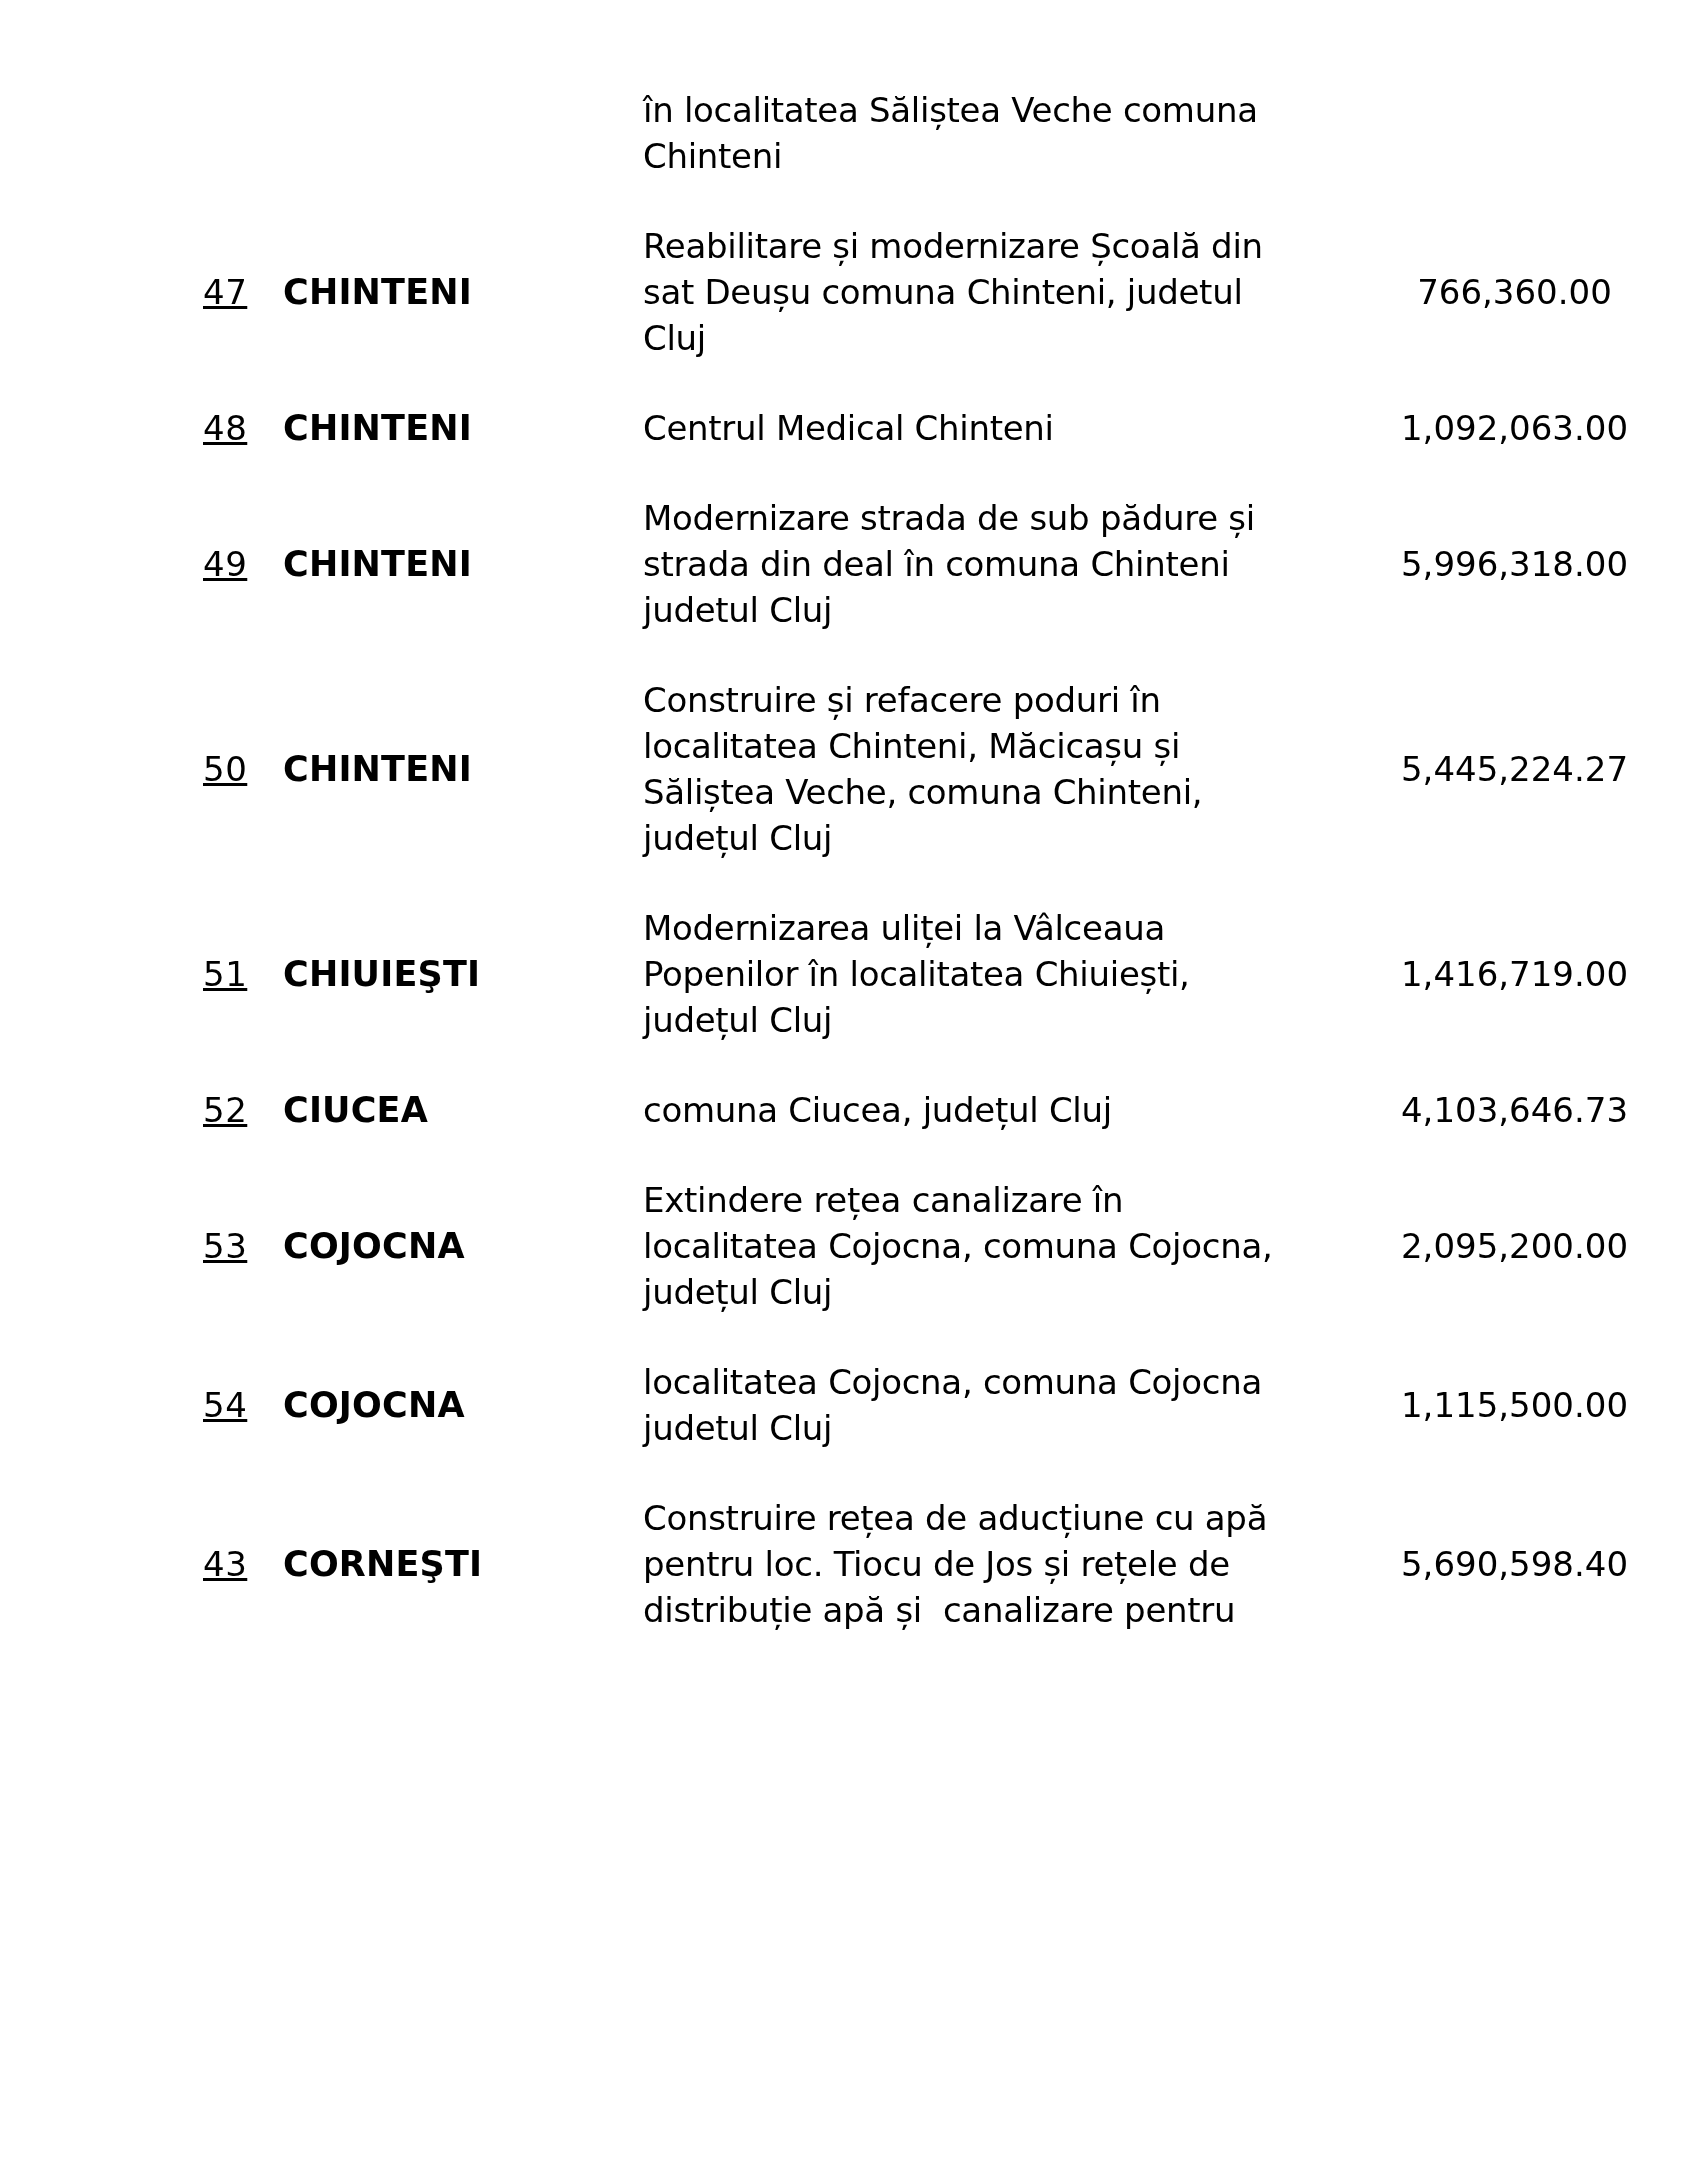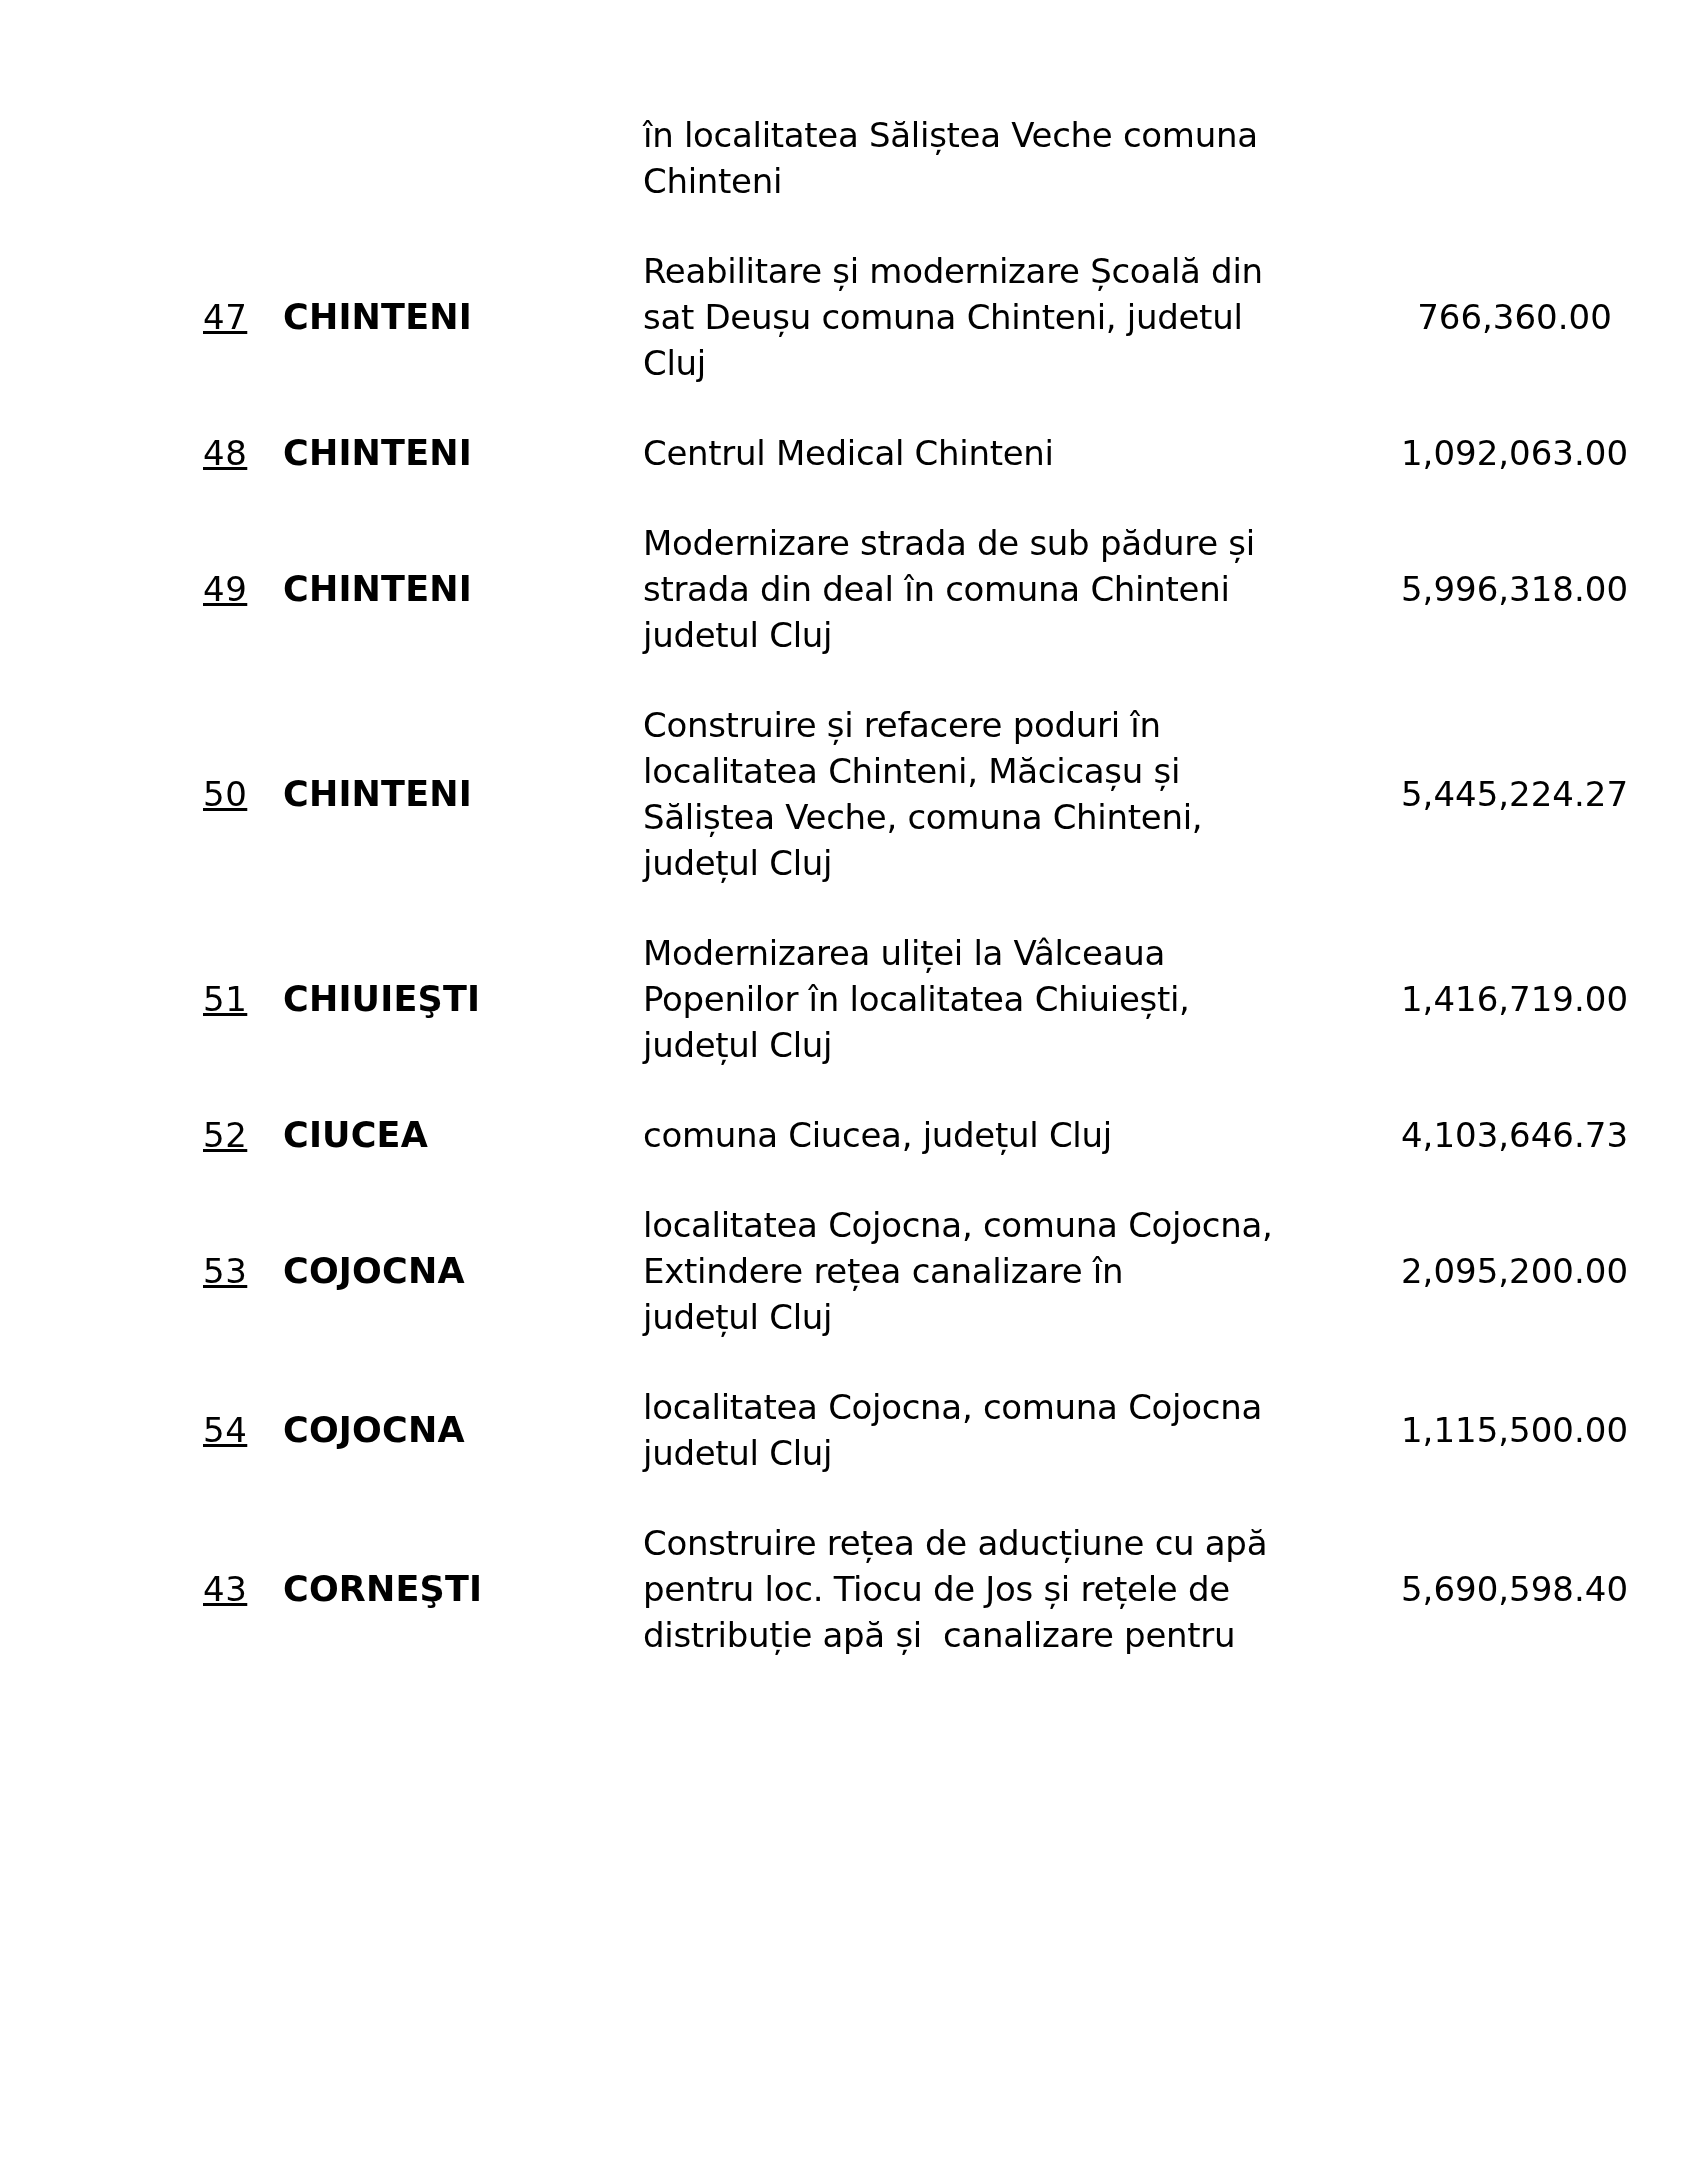--- a/index.html
+++ b/index.html
@@ -9,21 +9,21 @@
   }
   .page {
     position: relative;
     width: 1683px;
     height: 2178px;
     background: #ffffff;
     color: #000000;
     font-family: "DejaVu Sans", "Liberation Sans", sans-serif;
     overflow: hidden;
     box-sizing: border-box;
-    padding-top: 112px;
+    padding-top: 87px;
   }
   .rows {
     display: flex;
     flex-direction: column;
     row-gap: 44px;
   }
   .row {
     display: grid;
     grid-template-columns: 80px 360px 733px 277px;
     padding-left: 203px;
@@ -128,22 +128,22 @@
     <div class="cell desc">
           <div class="line">comuna Ciucea, județul Cluj</div>
         </div>
     <div class="cell amount">4,103,646.73</div>
   </div>
 
   <div class="row">
     <div class="cell num">53</div>
     <div class="cell name">COJOCNA</div>
     <div class="cell desc">
+          <div class="line">Extindere rețea canalizare în</div>
           <div class="line">localitatea Cojocna, comuna Cojocna,</div>
-          <div class="line">Extindere rețea canalizare în</div>
           <div class="line">județul Cluj</div>
         </div>
     <div class="cell amount">2,095,200.00</div>
   </div>
 
   <div class="row">
     <div class="cell num">54</div>
     <div class="cell name">COJOCNA</div>
     <div class="cell desc">
           <div class="line">localitatea Cojocna, comuna Cojocna</div>

